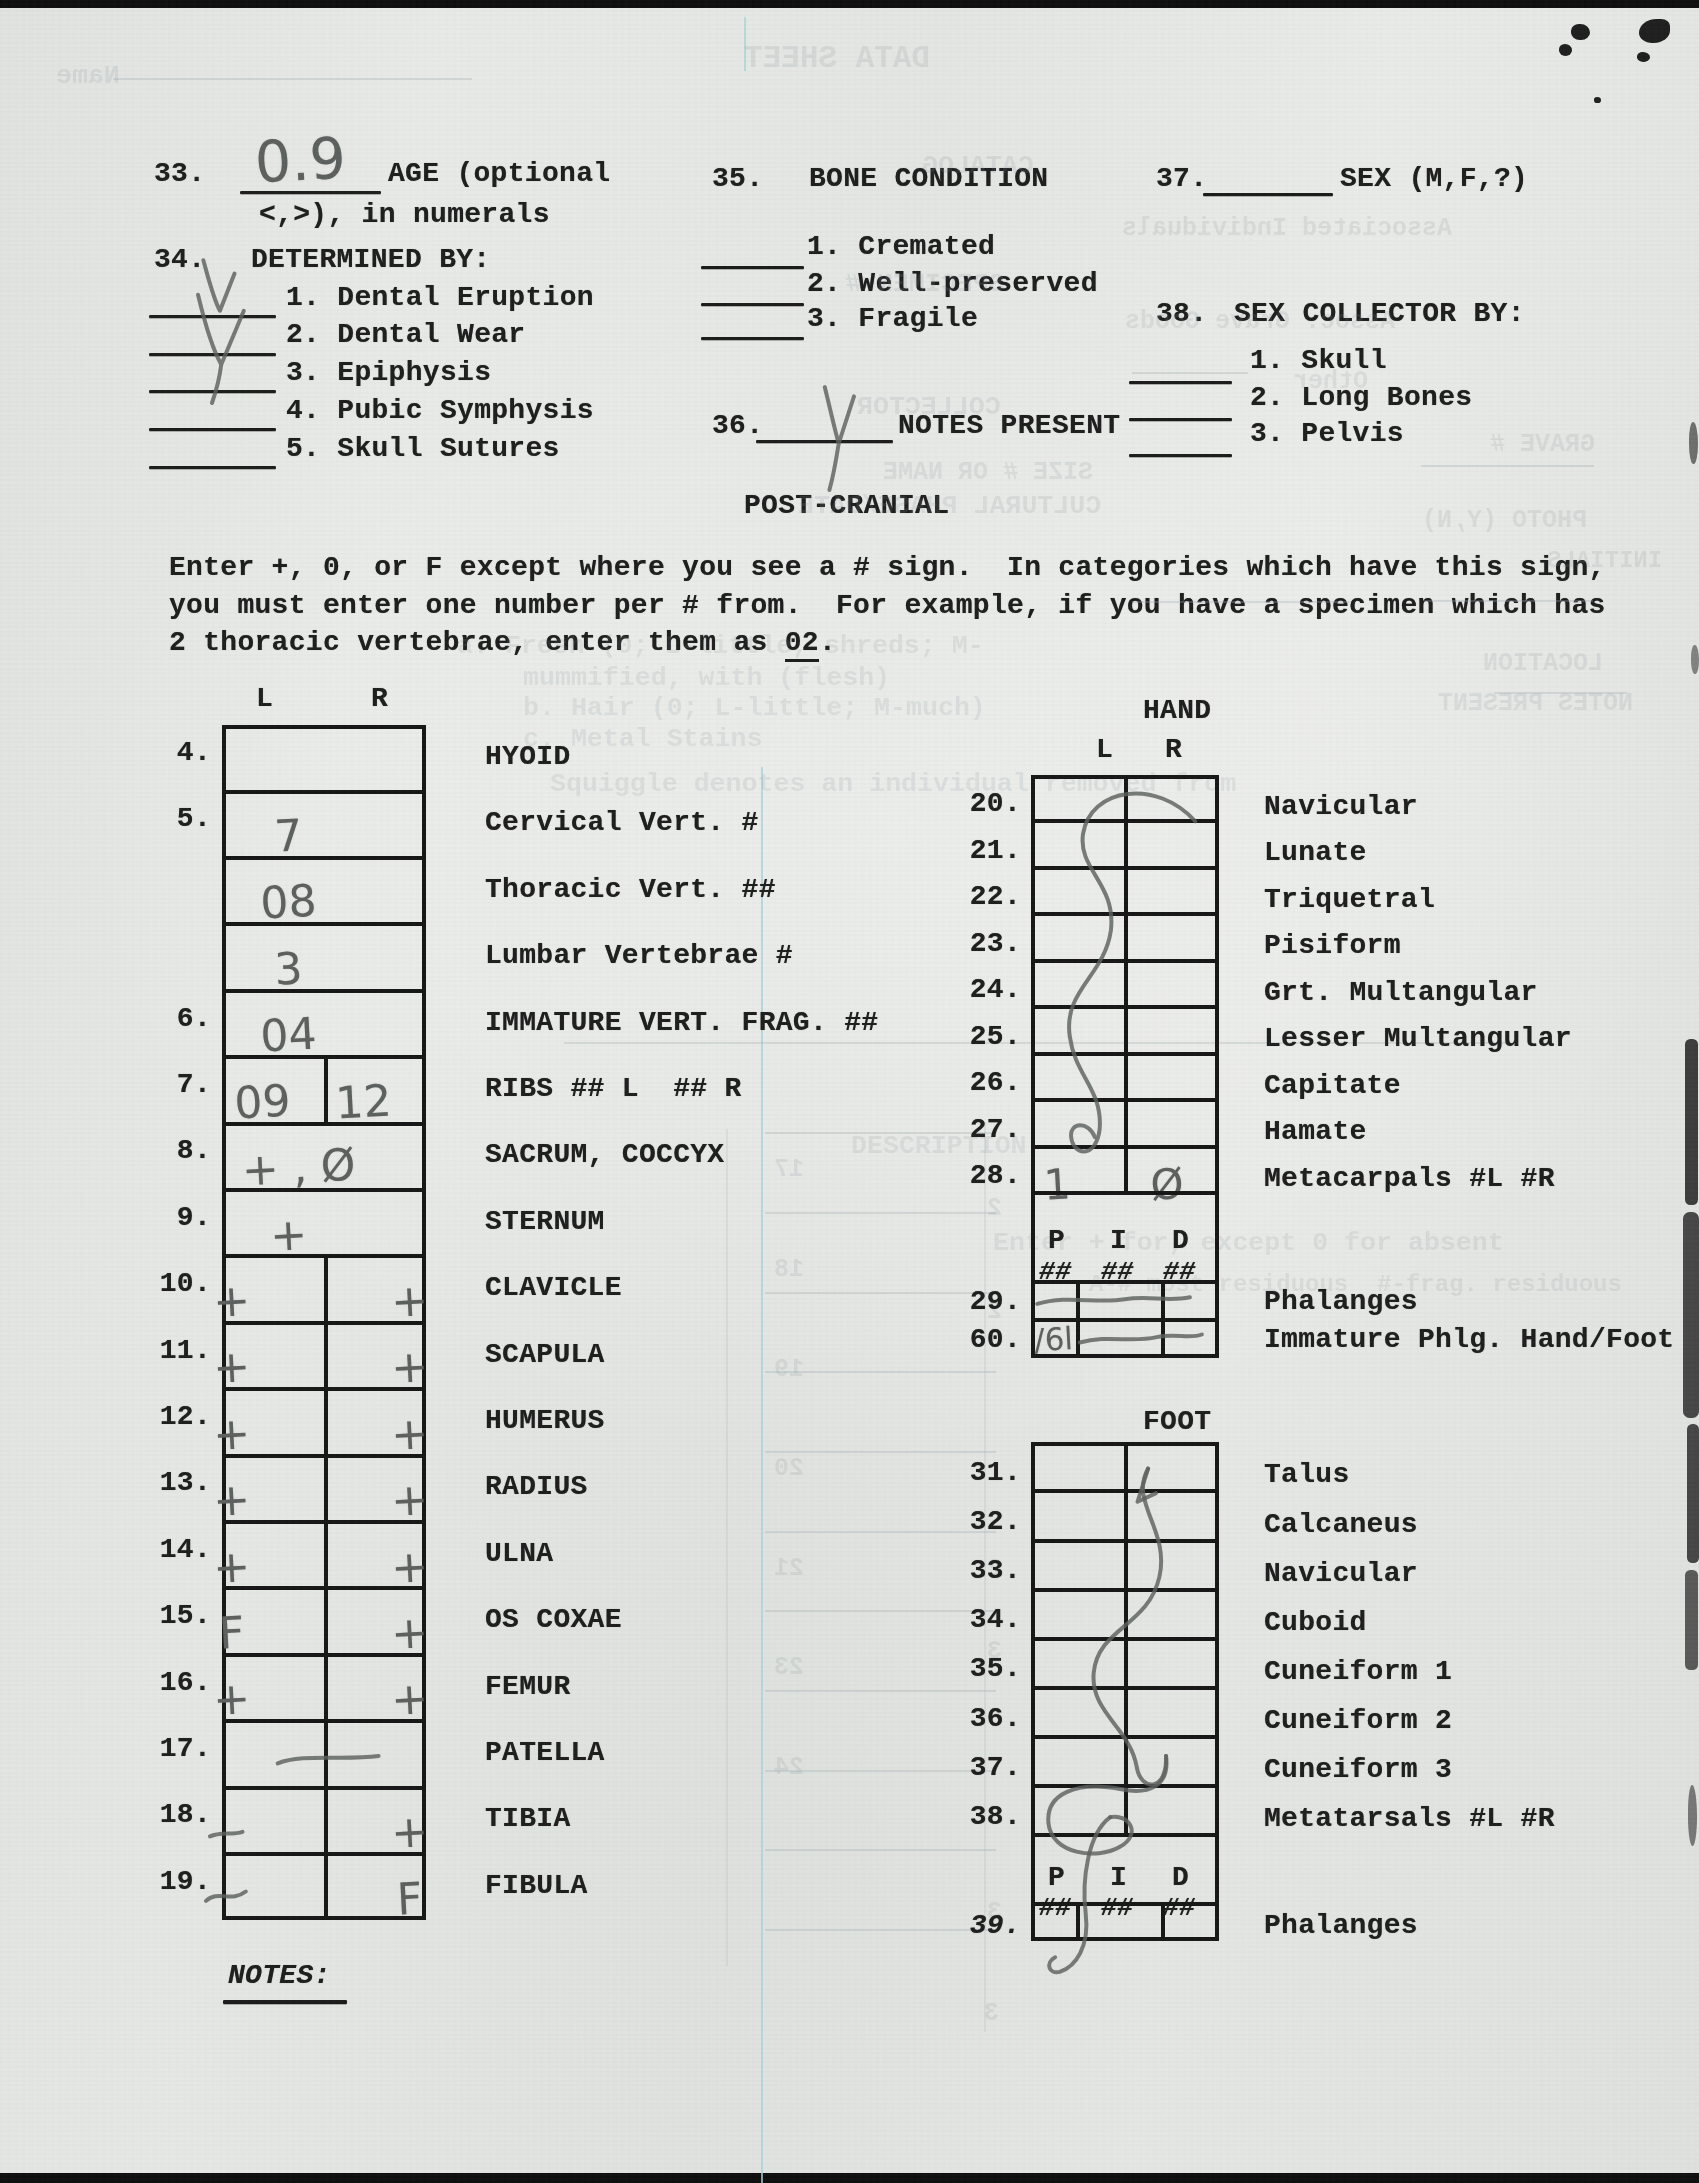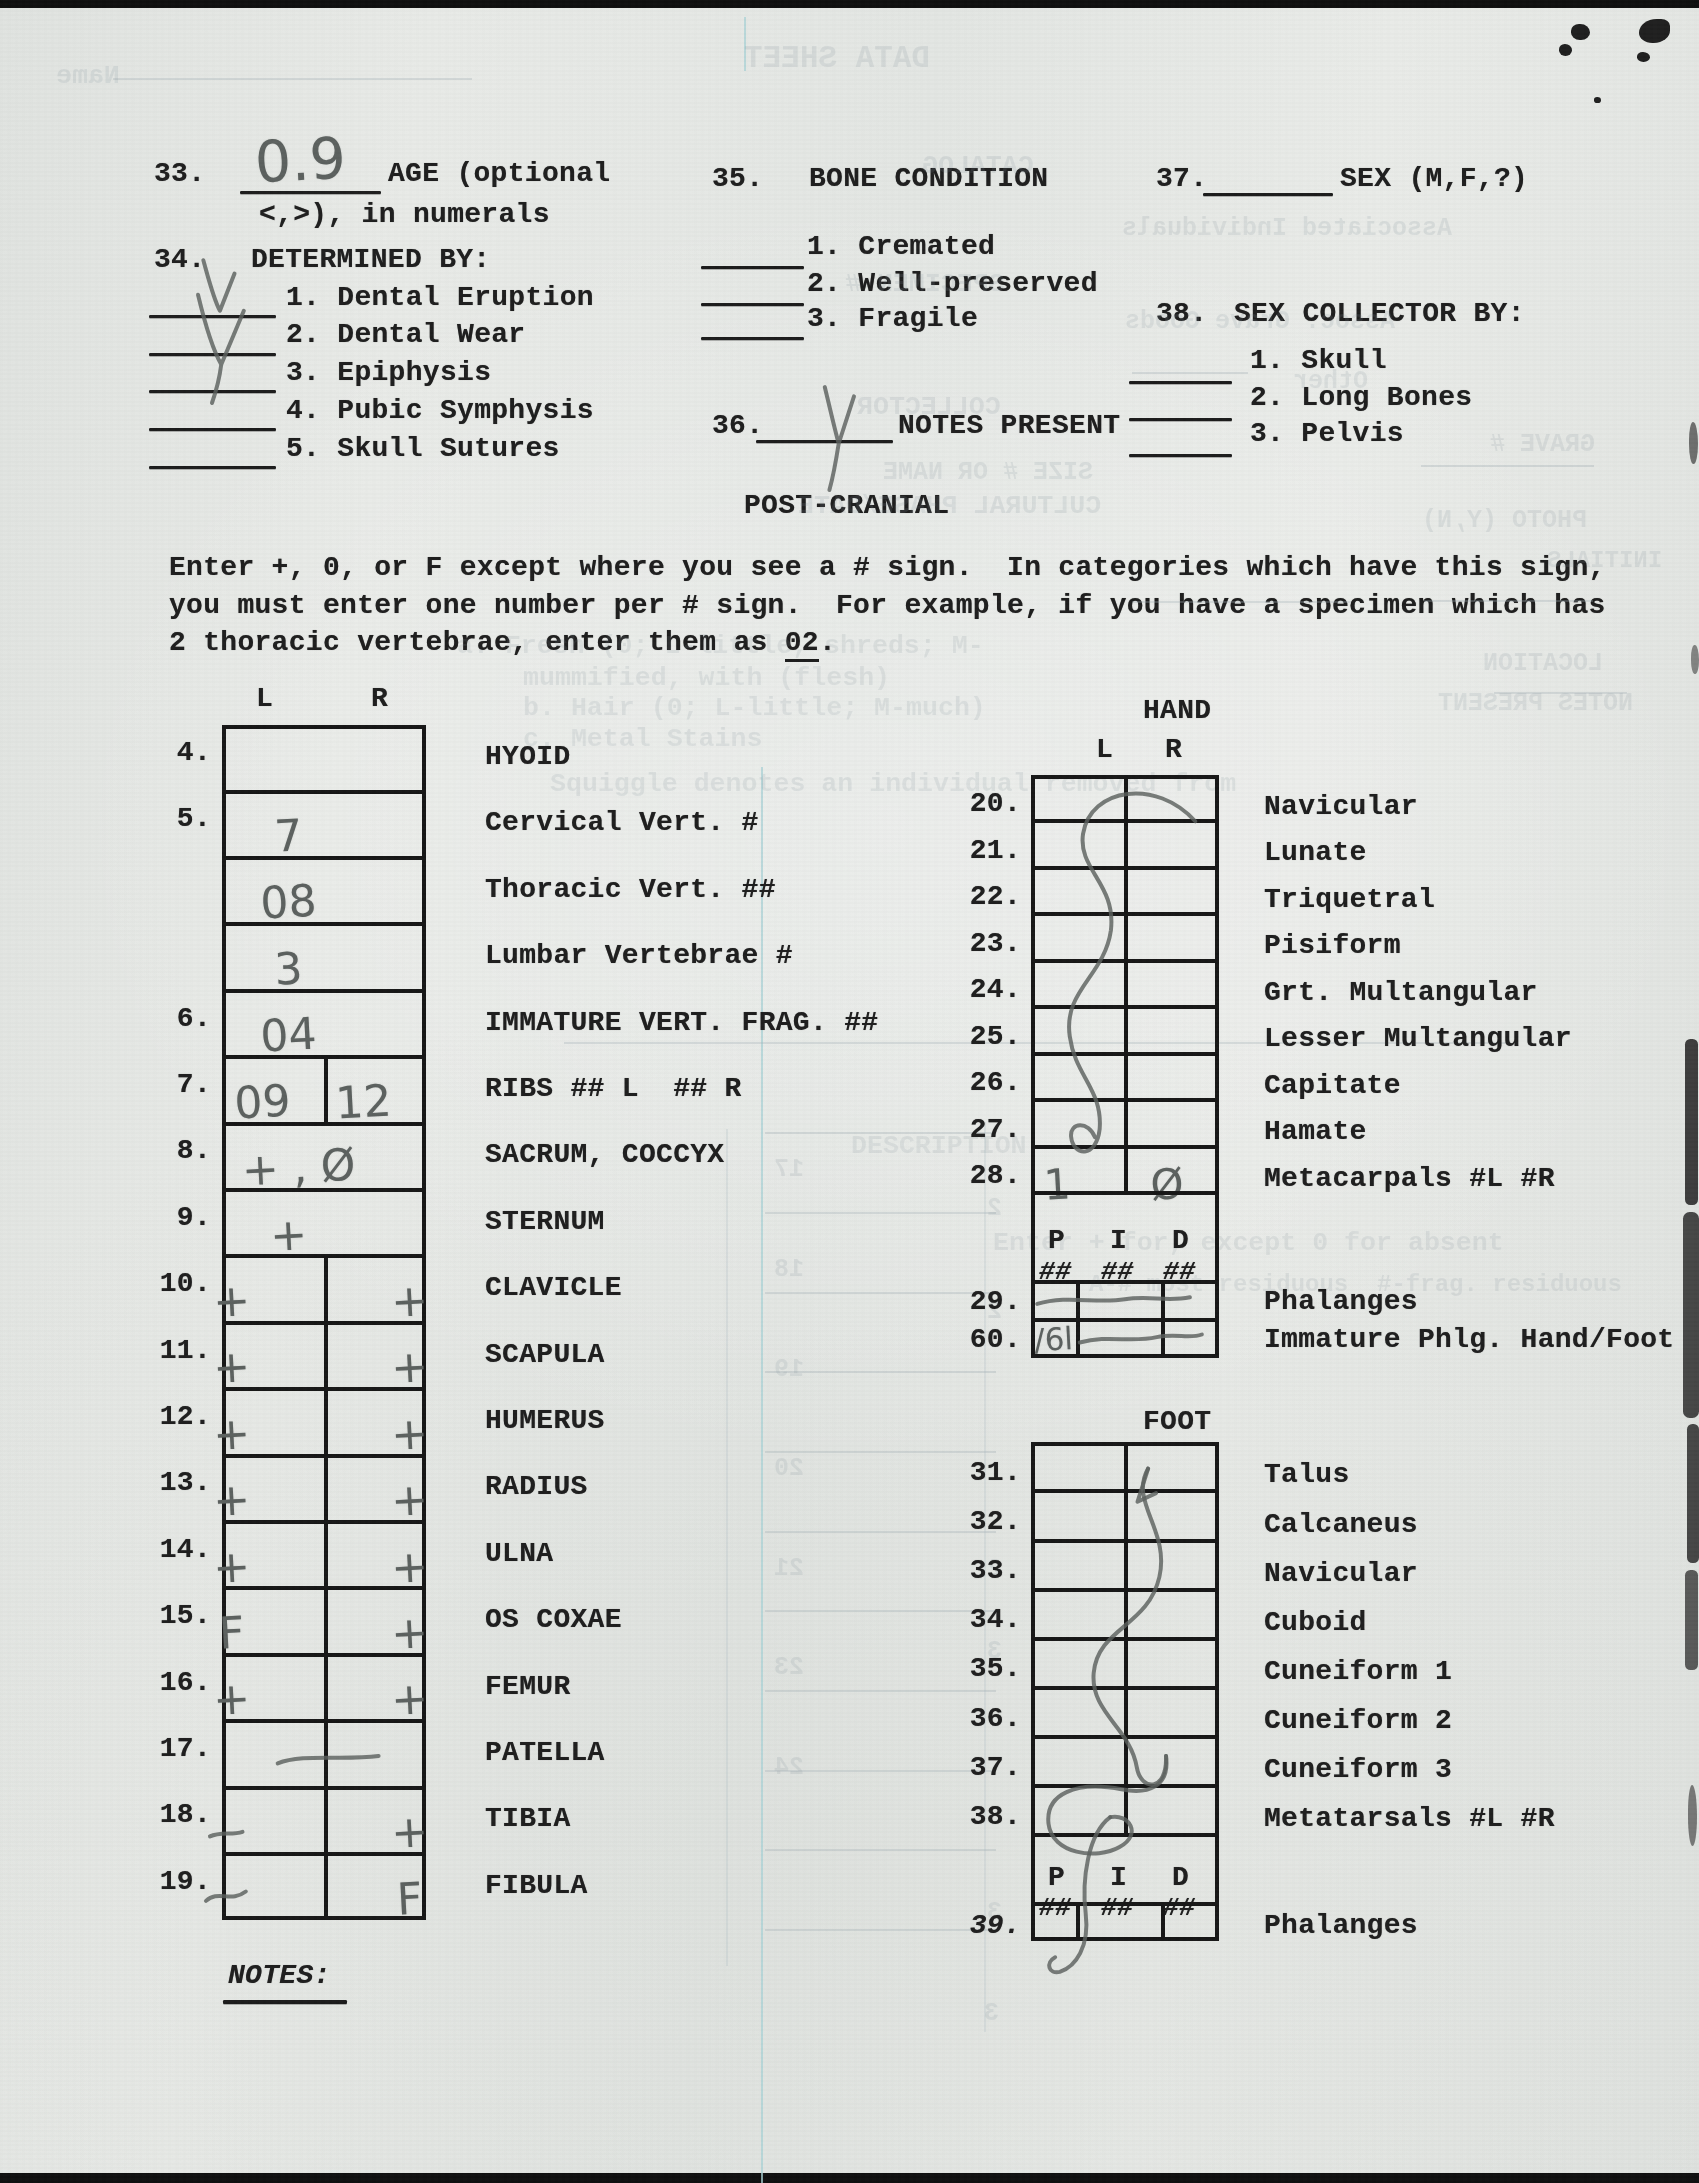--- a/index.html
+++ b/index.html
@@ -87,21 +87,21 @@
   <div class="abs typed" style="left:1156px;top:163px;">37.</div>
   <div class="abs blank" style="left:1203px;top:193px;width:130px;"></div>
   <div class="abs typed" style="left:1340px;top:163px;">SEX (M,F,?)</div>
 
   <div class="abs typed" style="left:1156px;top:298px;">38.</div>
   <div class="abs typed" style="left:1234px;top:298px;">SEX COLLECTOR BY:</div>
   <div id="item38-options"></div>
 
   <div class="abs typed" style="left:744px;top:490px;">POST-CRANIAL</div>
   <div class="abs typed" style="left:169px;top:552px;">Enter +, 0, or F except where you see a # sign.  In categories which have this sign,</div>
-  <div class="abs typed" style="left:169px;top:590px;">you must enter one number per # sign.  For example, if you have a specimen which has</div>
+  <div class="abs typed" style="left:169px;top:590px;">you must enter one number per # from.  For example, if you have a specimen which has</div>
   <div class="abs typed" style="left:169px;top:627px;"><span>2 thoracic vertebrae, enter them as </span><span class="underline-u">02</span><span>.</span></div>
 
   <div id="built">
       <div class="typed" style="position: absolute; left: 286px; top: 282px;">1. Dental Eruption</div>
       <div class="blank" style="position: absolute; left: 149px; top: 315px; width: 127px;"></div>
       <div class="typed" style="position: absolute; left: 286px; top: 319px;">2. Dental Wear</div>
       <div class="blank" style="position: absolute; left: 149px; top: 353px; width: 127px;"></div>
       <div class="typed" style="position: absolute; left: 286px; top: 357px;">3. Epiphysis</div>
       <div class="blank" style="position: absolute; left: 149px; top: 390px; width: 127px;"></div>
       <div class="typed" style="position: absolute; left: 286px; top: 395px; text-align: center;">4. Pubic Symphysis</div>

